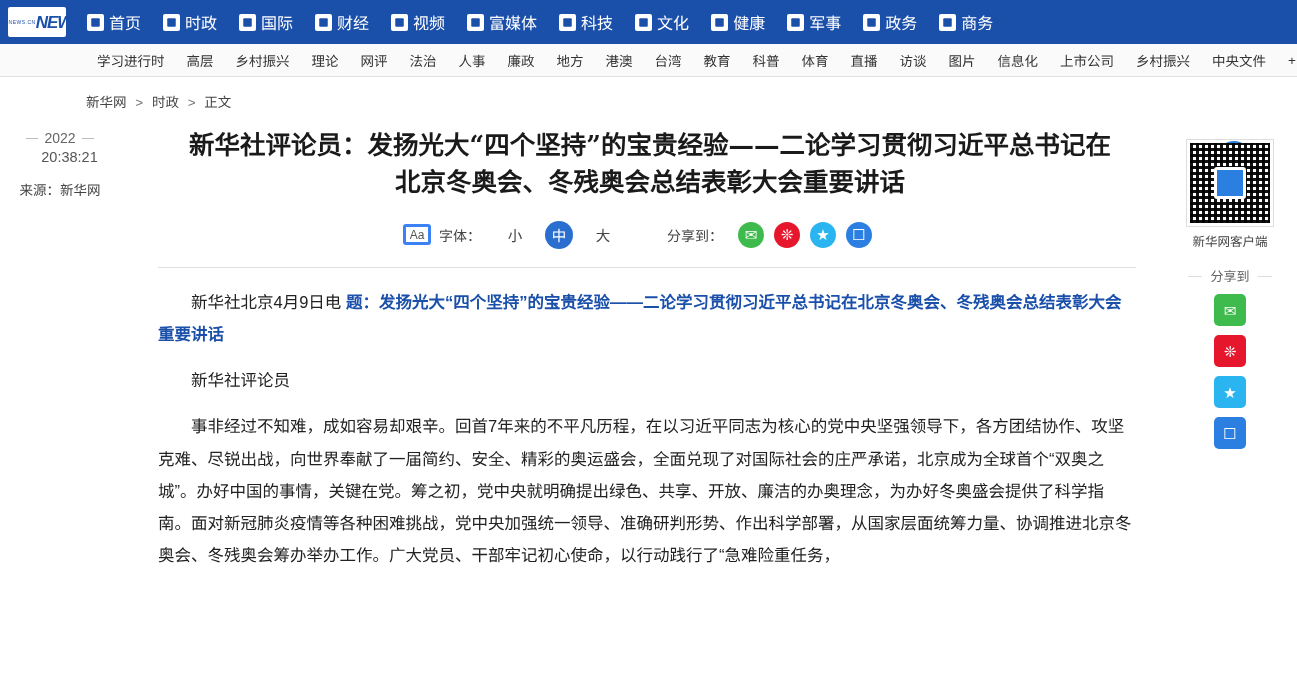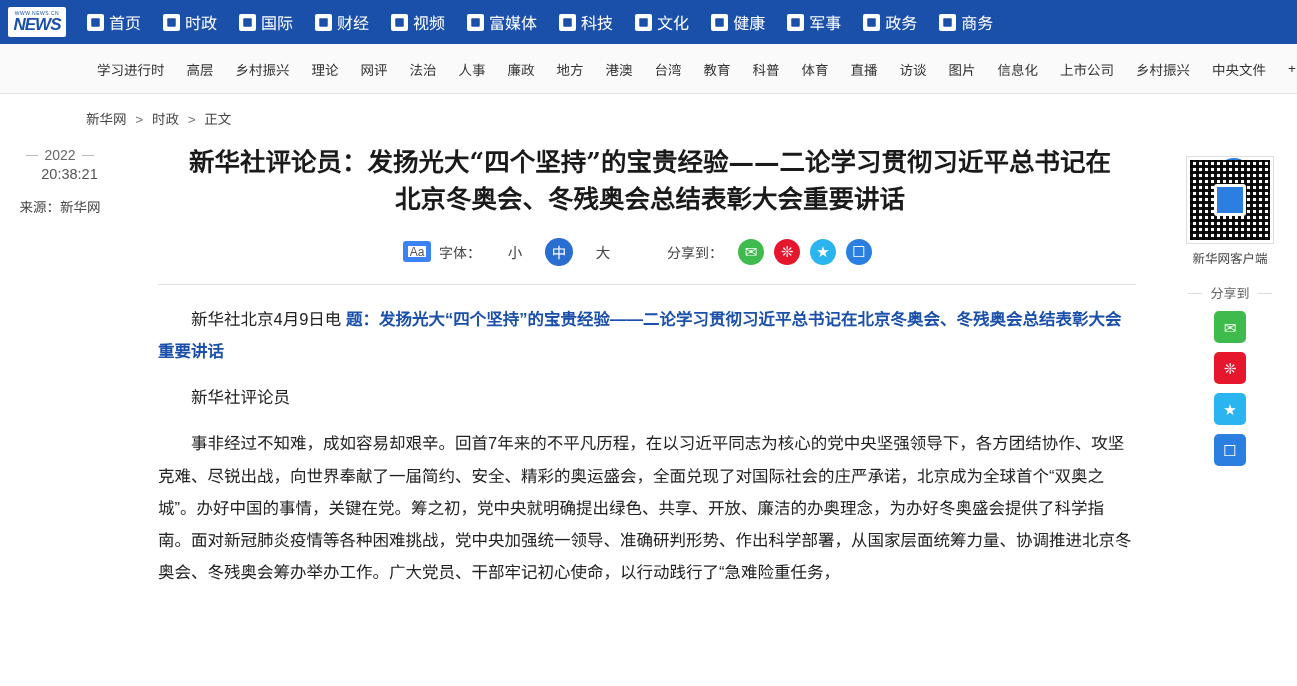--- a/index.html
+++ b/index.html
@@ -17,21 +17,21 @@
     display: flex;
     align-items: center;
     padding-left: 8px;
     color: #fff;
   }
   .logo {
     width: 58px; height: 30px;
     background: #fff;
     color: #1a4faa;
     border-radius: 2px;
-    display: flex; flex-direction: column;
+    display: flex; 
     align-items: center; justify-content: center;
     margin-right: 10px;
     line-height: 1;
   }
   .logo .l1 { font-size: 5px; letter-spacing: .5px; color:#1a4faa; }
   .logo .l2 { font-size: 17px; font-weight: bold; font-style: italic; color:#1a4faa; letter-spacing:-1px;}
   .topnav .item {
     display: flex; align-items: center;
     gap: 5px;
     padding: 0 11px;
@@ -45,21 +45,21 @@
     width: 17px; height: 17px;
     display: inline-block;
     border-radius: 2px;
     background: #ffffff;
     position: relative;
     flex: 0 0 auto;
   }
   .nicon svg { display:block; }
   
   .subnav {
-    height: 50px;
+    height: 33px;
     background: #fafafa;
     border-bottom: 1px solid #e3e3e3;
     display: flex;
     align-items: center;
     padding-left: 86px;
     font-size: 13.5px;
     color: #333;
     gap: 0;
   }
   .subnav span {
@@ -150,21 +150,21 @@
     display: flex;
     align-items: center;
     justify-content: center;
     gap: 0;
     margin-top: 20px;
     font-size: 14px;
     color: #555;
   }
   .aa-box {
     width: 28px; height: 21px;
-    border: 5px solid #3b82f6;
+    border: 3px solid #3b82f6;
     border-radius: 3px;
     display: flex; align-items: center; justify-content: center;
     font-size: 12px; color: #555;
     background: #fff;
     margin-right: 8px;
     cursor: pointer;
   }
   .toolbar .lbl { margin-right: 12px; color:#444; }
   .size-opt {
     width: 28px; height: 28px;

